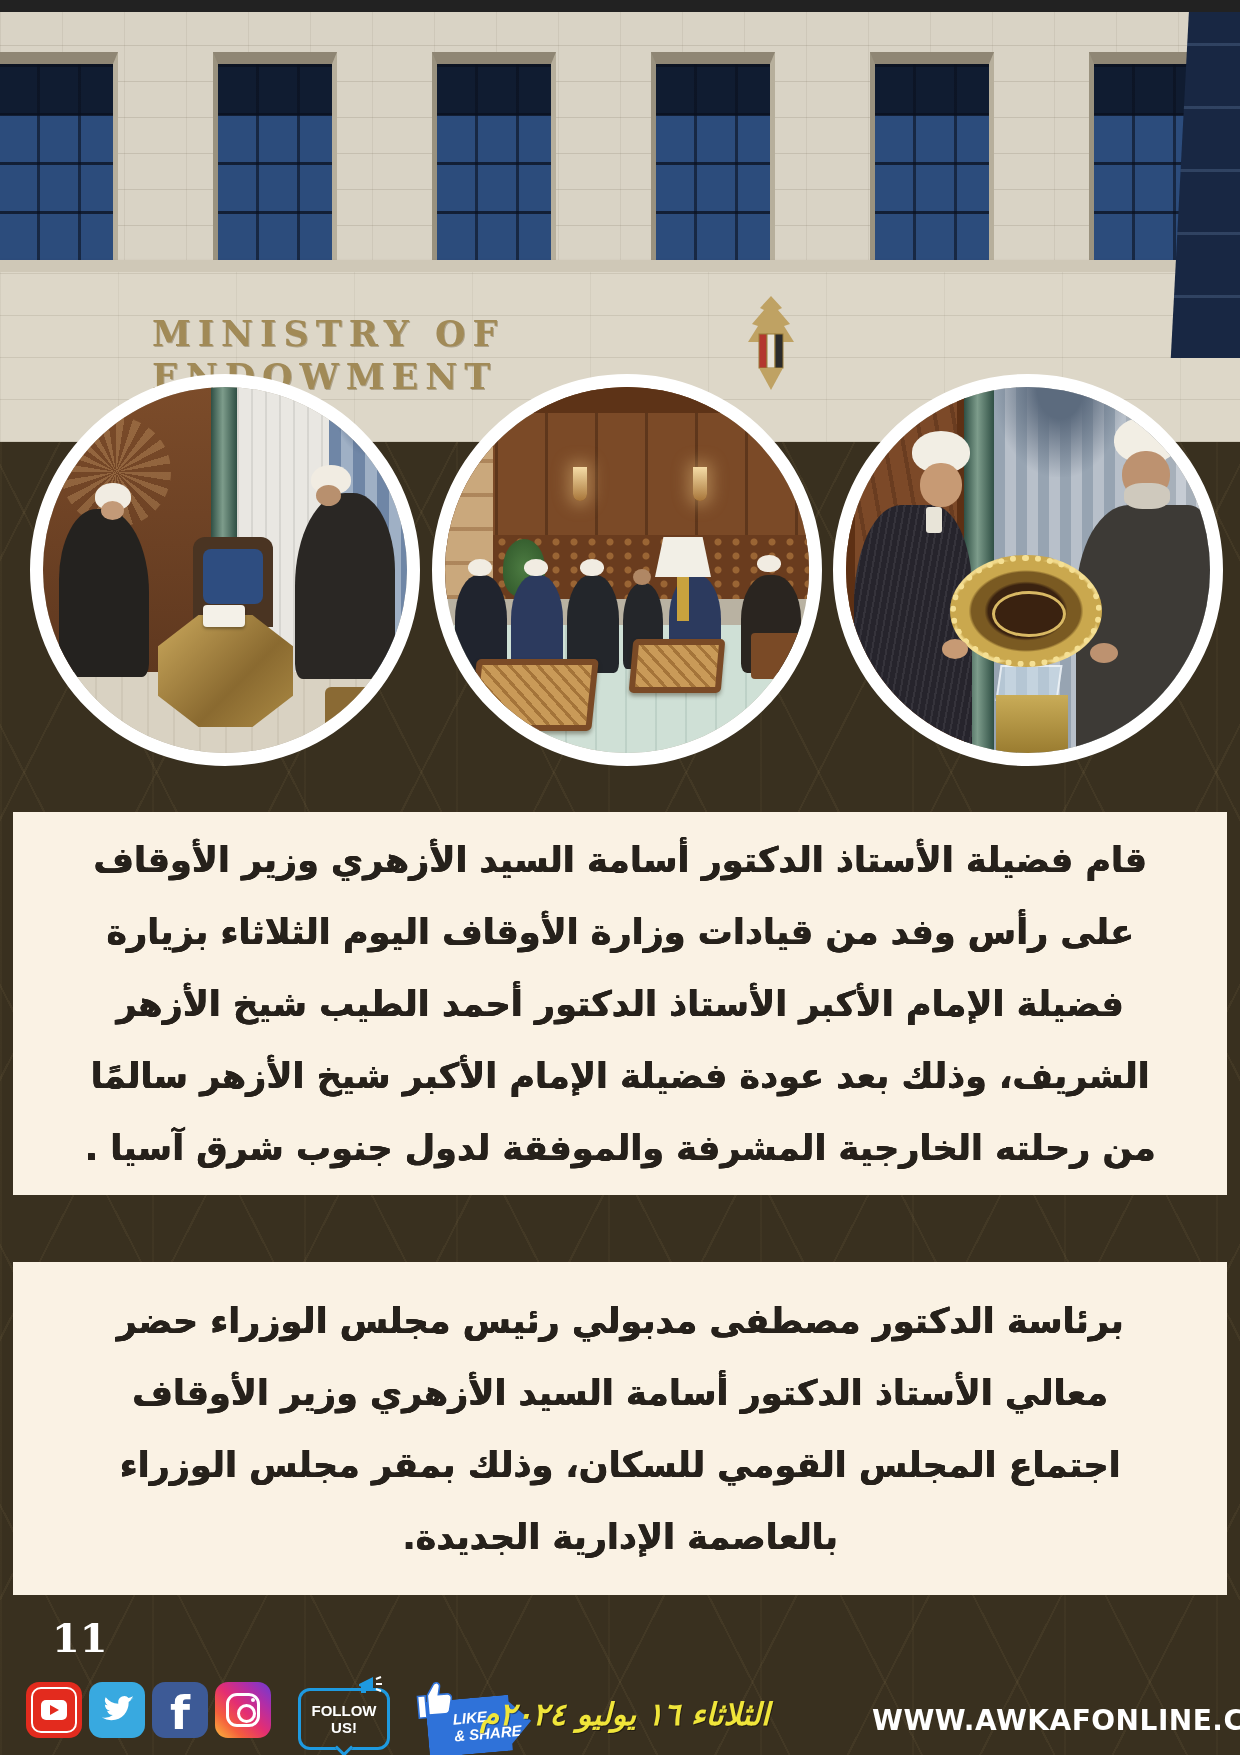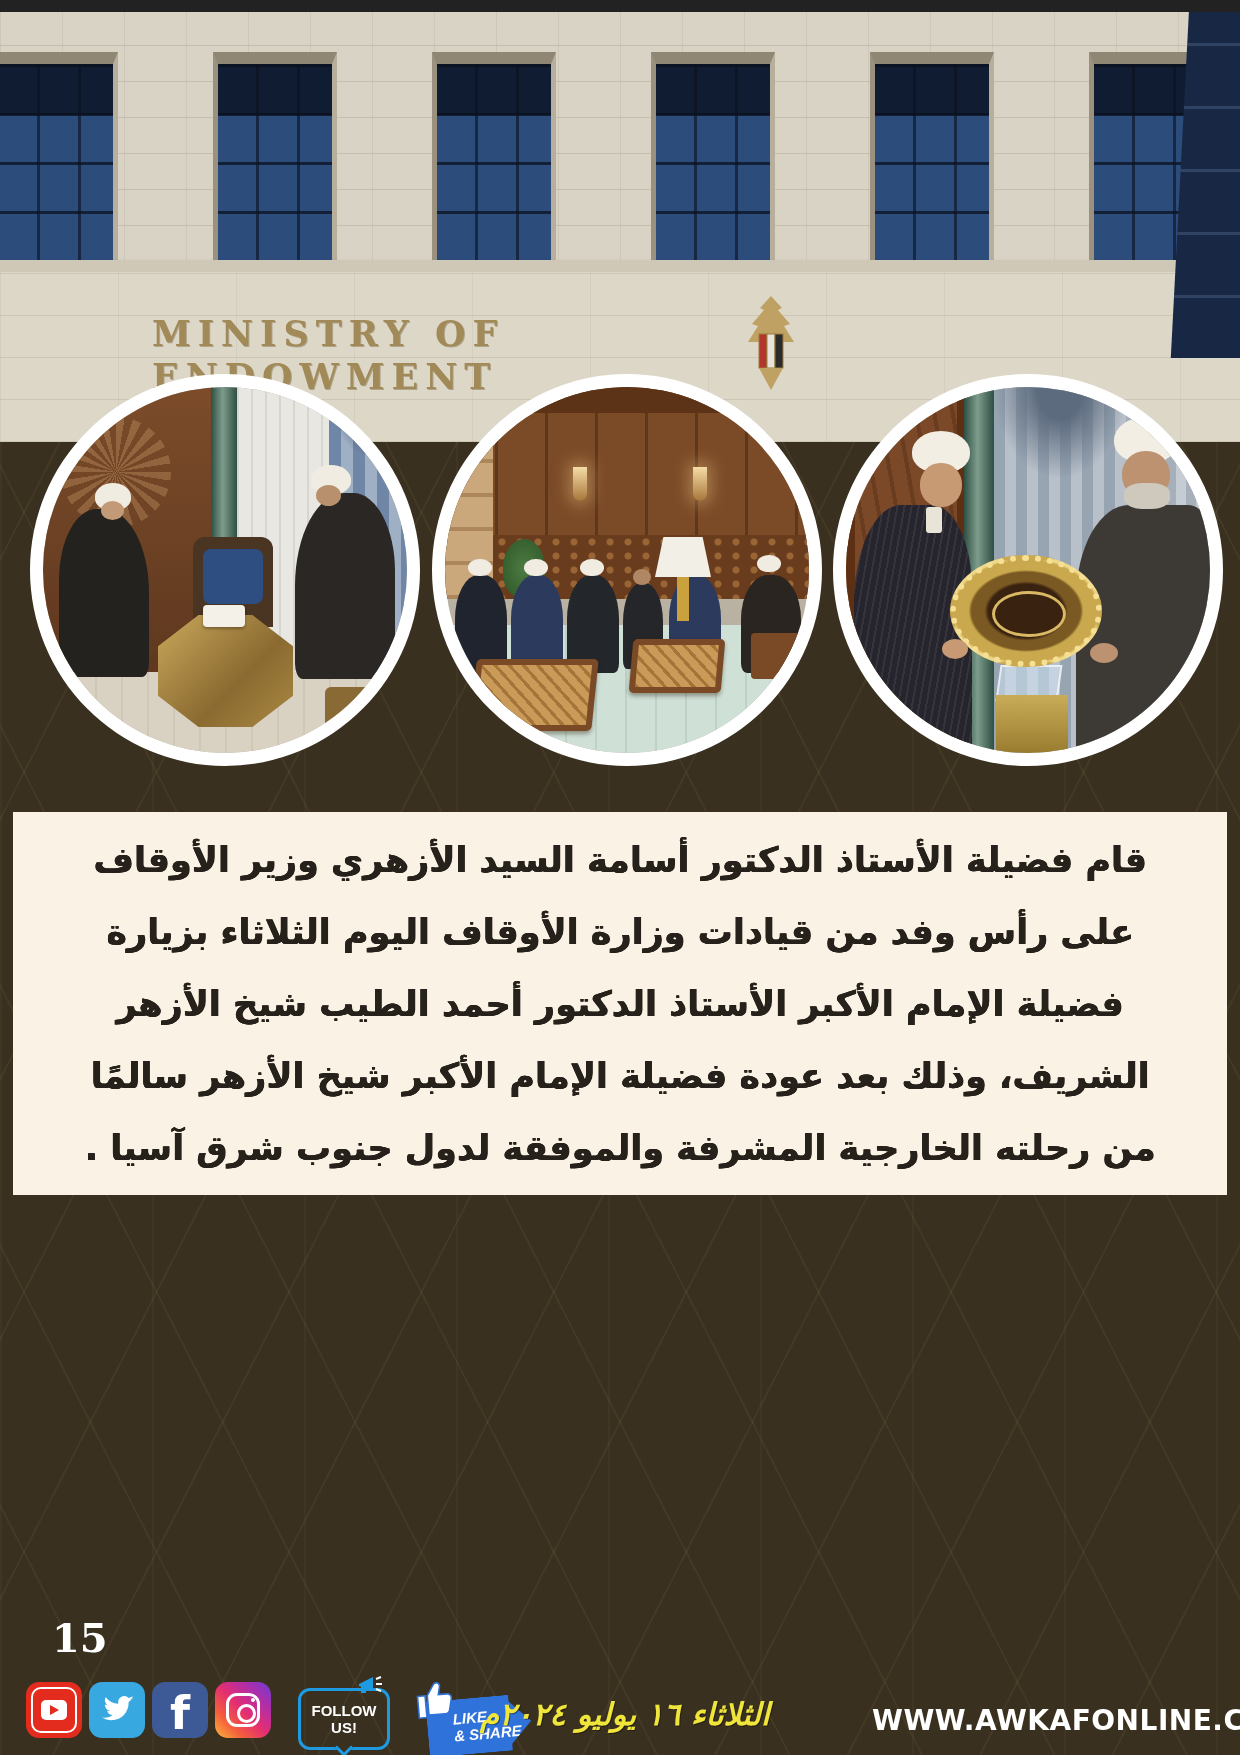--- a/index.html
+++ b/index.html
@@ -276,22 +276,25 @@
     <div class="s3-stand"></div>
     <div class="s3-box"></div>
     <div class="s3-plate"></div>
     <div class="s3-handL"></div>
     <div class="s3-handR"></div>
   </div>
 
   <div class="card card1">
     <p>قام فضيلة الأستاذ الدكتور أسامة السيد الأزهري وزير الأوقاف على رأس وفد من قيادات وزارة الأوقاف اليوم الثلاثاء بزيارة فضيلة الإمام الأكبر الأستاذ الدكتور أحمد الطيب شيخ الأزهر الشريف، وذلك بعد عودة فضيلة الإمام الأكبر شيخ الأزهر سالمًا من رحلته الخارجية المشرفة والموفقة لدول جنوب شرق آسيا .</p>
   </div>
-
-  <div class="pageno">15</div>
+  <div class="card card2">
+    <p>برئاسة الدكتور مصطفى مدبولي رئيس مجلس الوزراء حضر معالي الأستاذ الدكتور أسامة السيد الأزهري وزير الأوقاف اجتماع المجلس القومي للسكان، وذلك بمقر مجلس الوزراء بالعاصمة الإدارية الجديدة.</p>
+  </div>
+
+  <div class="pageno">11</div>
 
   <div class="social">
     <div class="tile yt">
       <span class="yt-play"></span>
     </div>
     <div class="tile tw">
       <svg width="36" height="30" viewBox="0 0 30 25">
         <path fill="#ffffff" d="M29 3c-1 .5-2.1.8-3.2 1C27 3.3 27.9 2.2 28.3 1c-1.1.6-2.3 1.1-3.6 1.4A5.1 5.1 0 0 0 16 6a5 5 0 0 0 .1 1.2A14.4 14.4 0 0 1 5.6 1.8 5.1 5.1 0 0 0 7.2 8.6c-.8 0-1.6-.2-2.3-.6v.1c0 2.5 1.7 4.5 4.1 5a5 5 0 0 1-2.3.1 5.1 5.1 0 0 0 4.8 3.5A10.2 10.2 0 0 1 4 18.9c-.5 0-1 0-1.5-.1A14.3 14.3 0 0 0 10.3 21c9.3 0 14.4-7.7 14.4-14.4v-.7c1-.7 1.8-1.6 2.5-2.6z"></path>
       </svg>
     </div>

